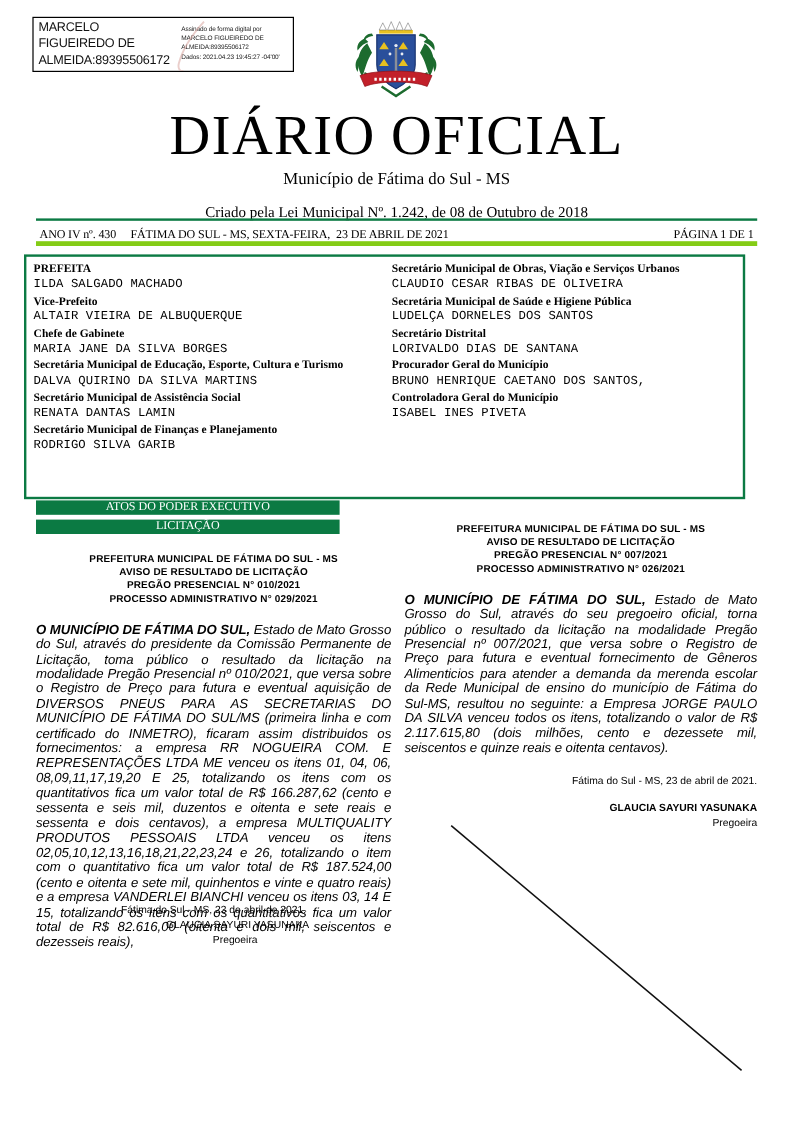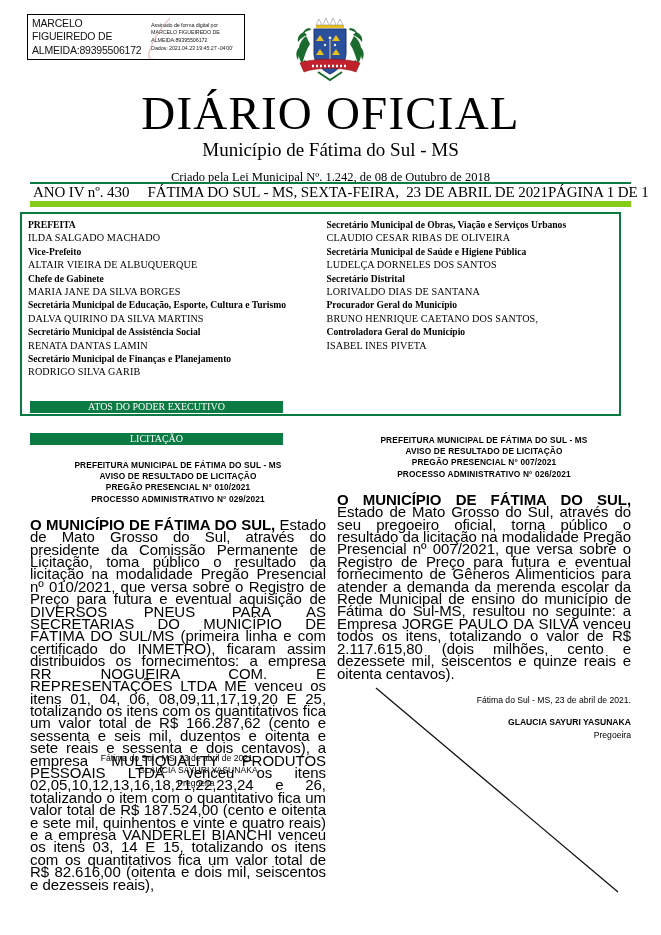--- a/index.html
+++ b/index.html
@@ -83,47 +83,47 @@
   .doc-title {
     font-family: "Liberation Serif", serif;
     font-size: 47px;
     line-height: 50px;
     letter-spacing: 1.2px;
     font-weight: normal;
     margin: 0;
   }
   .doc-sub {
     font-family: "Liberation Serif", serif;
-    font-size: 19px;
+    font-size: 14px;
     line-height: 21px;
     margin: 1px 0 0 0;
     font-weight: normal;
   }
   .doc-law {
     font-family: "Liberation Serif", serif;
     font-size: 12.5px;
     line-height: 16px;
     margin: 9px 0 0 0;
   }
 
   
   .infobar {
     position: absolute;
     left: 30px;
     top: 182px;
     width: 601px;
     border-top: 2px solid #0b7a43;
-    border-bottom: 6px solid #84cc16;
+    border-bottom: 4px solid #84cc16;
     height: 17px;
     box-sizing: content-box;
     display: flex;
     align-items: flex-end;
     justify-content: space-between;
     font-family: "Liberation Serif", serif;
-    font-size: 15px;
+    font-size: 10px;
     letter-spacing: -0.1px;
   }
   .infobar .left-part { padding-left: 3px; white-space: pre; }
   .infobar .right-part { padding-right: 3px; white-space: pre; }
 
   
   .officials {
     position: absolute;
     left: 20px;
     top: 212px;
@@ -142,59 +142,60 @@
   .off-role {
     font-family: "Liberation Serif", serif;
     font-weight: bold;
     font-size: 9.6px;
     line-height: 13.4px;
     margin: 0;
     text-align: justify;
   }
   .off-role.wrap2 { text-align: justify; text-align-last: left; }
   .off-name {
-    font-family: Liberation Serif, serif;
+    font-family: Liberation Mono, monospace;
     font-size: 10.2px;
     line-height: 13.4px;
     margin: 0;
     letter-spacing: 0.1px;
   }
 
   
   .greenbar {
     position: absolute;
     left: 30px;
     background: #0b7a43;
     color: #ffffff;
     text-align: center;
     font-family: "Liberation Serif", serif;
     font-size: 10px;
     line-height: 12px;
     height: 12px;
   }
-  .greenbar.executivo { top: 401px; width: 253px; text-align: center; }
+  .greenbar.executivo { top: 417px; width: 253px; text-align: center; }
   .greenbar.licitacao { top: 433px; width: 253px; }
 
   
   .notice-head {
     font-family: "Liberation Sans", sans-serif;
     font-weight: bold;
     font-size: 8.3px;
     line-height: 11.2px;
     text-align: center;
     margin: 0;
     letter-spacing: 0.15px;
   }
   .notice-body {
     font-family: "Liberation Sans", sans-serif;
-    font-size: 15px;
+    font-size: 11px;
     line-height: 12.4px;
     text-align: justify;
     margin: 0;
     letter-spacing: -0.05px;
+    font-style: italic;
   }
   .notice-body b { font-weight: bold; }
 
   .col-left {
     position: absolute;
     left: 30px;
     top: 460px;
     width: 296px;
   }
   .col-right {

